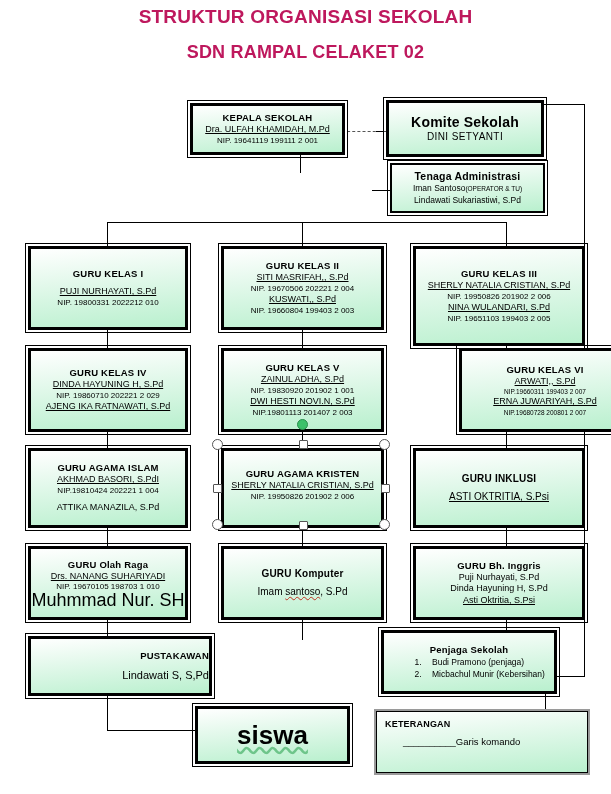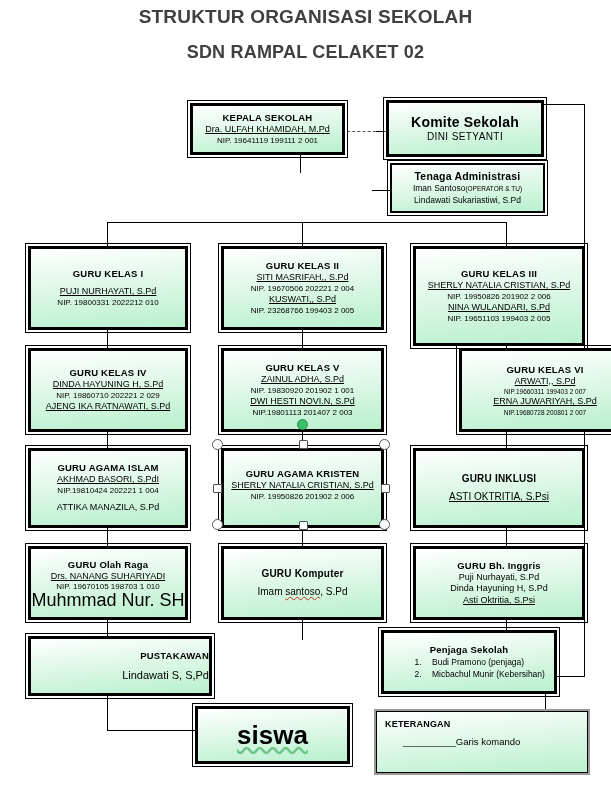--- a/index.html
+++ b/index.html
@@ -8,21 +8,21 @@
     background:#ffffff;
     font-family:"Liberation Sans", sans-serif;
     overflow:hidden;
     position:relative;
   }
   #root{position:relative;width:611px;height:794px;}
 
   
   .title{
     position:absolute;left:0;width:611px;text-align:center;
-    color:#404040;font-weight:bold;letter-spacing:.2px;
+    color:#be185d;font-weight:bold;letter-spacing:.2px;
   }
   #title1{top:6px;font-size:19px;}
   #title2{top:42px;font-size:18px;}
 
   
   .ln{position:absolute;background:#000;}
   .lnv{width:1px;}
   .lnh{height:1px;}
   .dash{
     position:absolute;height:0;border-top:1px dashed #555;
@@ -158,21 +158,21 @@
     <div class="sp"></div>
     <div class="nm u">PUJI NURHAYATI, S.Pd</div>
     <div class="nip">NIP. 19800331 2022212 010</div>
   </div>
 
   <div class="box" id="b-k2" style="left:221px;top:246px;width:163px;height:84px;">
     <div class="ttl">GURU KELAS II</div>
     <div class="nm u">SITI MASRIFAH,, S.Pd</div>
     <div class="nip">NIP. 19670506 202221 2 004</div>
     <div class="nm u">KUSWATI,, S.Pd</div>
-    <div class="nip">NIP. 23268766 199403 2 005</div>
+    <div class="nip">NIP. 19660804 199403 2 003</div>
   </div>
 
   <div class="box" id="b-k3" style="left:413px;top:246px;width:172px;height:100px;">
     <div class="ttl">GURU KELAS III</div>
     <div class="nm u">SHERLY NATALIA CRISTIAN, S.Pd</div>
     <div class="nip">NIP. 19950826 201902 2 006</div>
     <div class="nm u">NINA WULANDARI, S.Pd</div>
     <div class="nip">NIP. 19651103 199403 2 005</div>
   </div>
 

